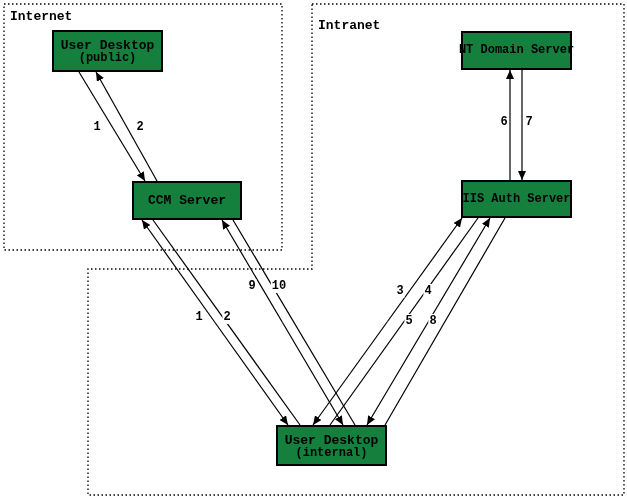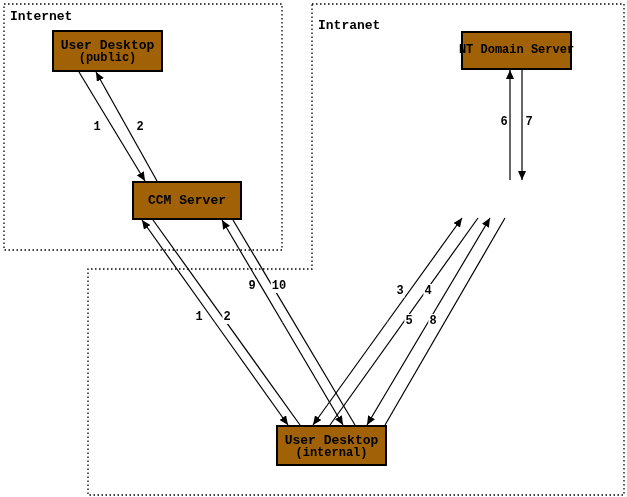--- a/index.html
+++ b/index.html
@@ -7,21 +7,21 @@
     position:relative;
     width:627px;height:497px;
     background:#ffffff;
     font-family:"Liberation Mono","DejaVu Sans Mono",monospace;
     color:#000000;
     overflow:hidden;
   }
   #wires{position:absolute;left:0;top:0;width:627px;height:497px;}
   .node{
     position:absolute;
-    background:#a16207;
+    background:#15803d;
     border:2px solid #000000;
     display:flex;flex-direction:column;
     align-items:center;justify-content:center;
     text-align:center;
     box-sizing:border-box;
     z-index:2;
   }
   .node .lbl{
     font-size:13px;font-weight:bold;
     white-space:nowrap;line-height:15px;
@@ -97,20 +97,23 @@
   </div>
 
   <div class="node" id="node-nt-domain-server">
     <div class="lbl">NT Domain Server</div>
   </div>
 
   <div class="node" id="node-ccm-server">
     <div class="lbl">CCM Server</div>
   </div>
 
+  <div class="node" id="node-iis-auth-server">
+    <div class="lbl">IIS Auth Server</div>
+  </div>
 
   <div class="node" id="node-user-desktop-internal">
     <div class="lbl">User Desktop</div>
     <div class="sub">(internal)</div>
   </div>
 
 <div class="edge-label" style="left: 97px; top: 127px;">1</div>
     <div class="edge-label" style="left: 140px; top: 127px;">2</div>
     <div class="edge-label" style="left: 199px; top: 317px;">1</div>
     <div class="edge-label" style="left: 227px; top: 317px;">2</div>

